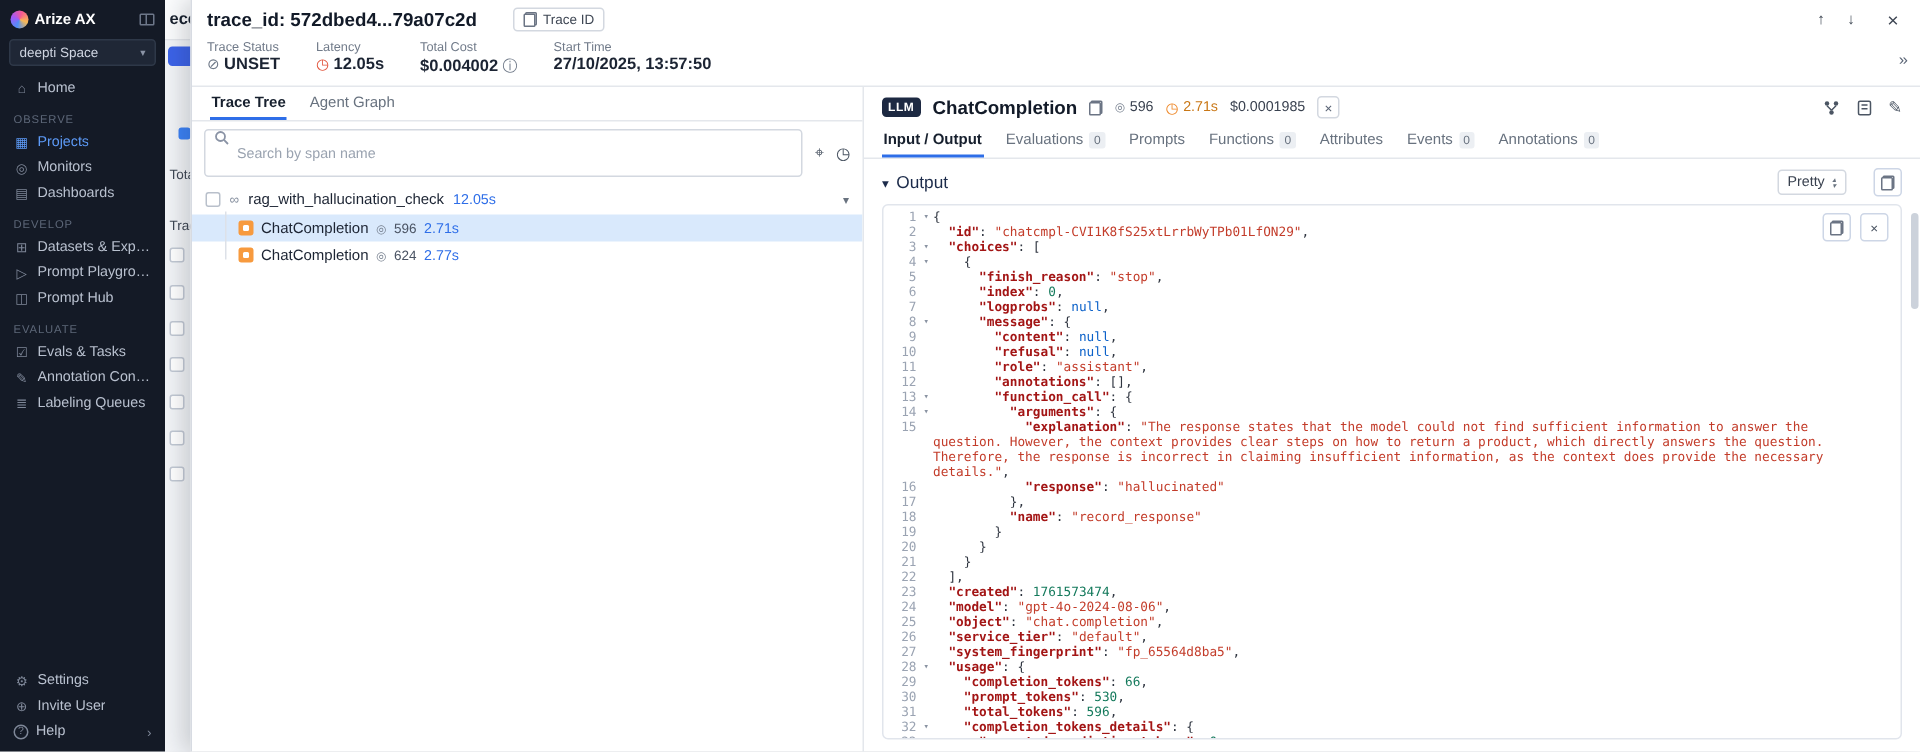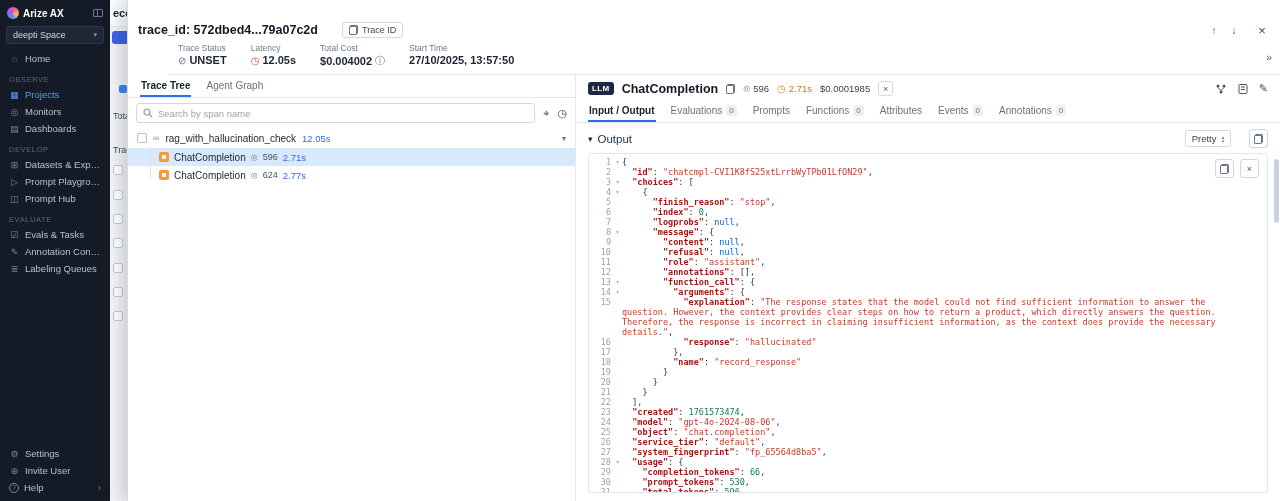--- a/index.html
+++ b/index.html
@@ -28,46 +28,46 @@
 .backdrop{position:absolute;top:0;bottom:0;left:110px;width:17px;background:#f2f4f7;overflow:hidden;}
 .bd-top{position:absolute;top:0;left:0;right:0;height:27px;background:#fbfcfd;border-bottom:1px solid #e3e6eb;}
 .bd-title{position:absolute;top:7px;left:3px;font-size:11px;font-weight:bold;color:#18202d;white-space:nowrap;}
 .bd-btn{position:absolute;top:31px;left:2px;width:18px;height:13px;border-radius:3px;background:#3c63e8;}
 .bd-ico{position:absolute;top:85px;left:9px;width:8px;height:8px;border-radius:2px;background:#3c82f6;}
 .bd-label{position:absolute;left:3px;font-size:9px;color:#3f4754;white-space:nowrap;}
 .bd-cbx{position:absolute;left:3px;width:10px;height:10px;border:1px solid #c2c9d4;border-radius:2px;background:#fff;}
 
 
 .modal{position:absolute;top:0;bottom:0;left:127px;right:0;background:#fff;border-left:1px solid #d7dbe2;box-shadow:-6px 0 14px rgba(20,26,38,.18);display:flex;flex-direction:column;z-index:2;}
-.m-header{display:flex;align-items:center;gap:8px;padding:22px 10px 3px;}
+.m-header{display:flex;align-items:center;gap:8px;padding:5px 10px 3px;}
 .m-title{font-size:12.5px;font-weight:bold;color:#121a28;}
 .chip{display:inline-flex;align-items:center;gap:4px;border:1px solid #d3d8e0;border-radius:3px;padding:2px 6px;font-size:9px;color:#3f4754;cursor:pointer;margin-left:16px;}
 .m-actions{margin-left:auto;display:flex;align-items:center;gap:4px;}
 .ibtn{font-size:10px;color:#3f4754;width:16px;height:16px;display:flex;align-items:center;justify-content:center;}
 .ibtn.close{font-size:13px;margin-left:8px;}
-.m-stats{display:flex;gap:24px;padding:2px 10px 6px;border-bottom:1px solid #e4e7ec;position:relative;margin-left:40px;}
+.m-stats{display:flex;gap:24px;padding:2px 10px 6px;border-bottom:1px solid #e4e7ec;position:relative;}
 .stat-label{font-size:8.5px;color:#707a89;margin-bottom:1px;}
 .stat-value{display:flex;align-items:center;gap:3px;font-size:11px;font-weight:bold;color:#1c2433;}
 .st-ico{font-weight:normal;font-size:10px;color:#707a89;}
 .st-ico.clock{color:#e2563e;}
 .panel-collapse{position:absolute;right:8px;top:10px;color:#5a6475;font-size:11px;cursor:pointer;}
 .m-body{flex:1;display:flex;min-height:0;}
 
 .copy-ico{position:relative;width:9px;height:10px;flex:none;display:inline-block;}
 .copy-ico::before{content:'';position:absolute;right:0;top:0;width:6px;height:7px;border:1px solid #6b7484;border-radius:1px;}
 .copy-ico::after{content:'';position:absolute;left:0;bottom:0;width:6px;height:7px;border:1px solid #6b7484;border-radius:1px;background:#fff;}
 
 
 .tree-panel{width:448px;flex:none;border-right:1px solid #e4e7ec;display:flex;flex-direction:column;}
 .tabs{display:flex;gap:14px;padding:0 12px;border-bottom:1px solid #e4e7ec;height:23px;align-items:stretch;flex:none;}
 .t-tab,.d-tab{display:flex;align-items:center;gap:4px;font-size:10px;color:#68727f;border-bottom:2px solid transparent;cursor:pointer;padding:0 1px;white-space:nowrap;}
 .t-tab.active,.d-tab.active{color:#17202e;font-weight:bold;border-bottom-color:#2e6ee8;}
 .count-badge{background:#eceff3;border-radius:2px;padding:0 3px;font-size:8px;color:#68727f;font-weight:normal;line-height:11px;}
 .t-search{display:flex;align-items:center;gap:8px;padding:5px 8px;flex:none;}
-.search-box{flex:1;display:flex;align-items:center;gap:5px;border:1px solid #d3d8e0;border-radius:3px;padding:0 6px;height:20px;}
+.search-box{flex:1;display:flex;gap:5px;border:1px solid #d3d8e0;border-radius:3px;padding:0 6px;height:32px;}
 .search-box input{border:none;outline:none;flex:1;font-size:9.5px;color:#3f4754;font-family:inherit;background:transparent;}
 .search-box input::placeholder{color:#9aa3b0;}
 .tool-ico{color:#4b5563;font-size:11px;cursor:pointer;}
 .tree{flex:1;overflow:hidden;font-size:10px;color:#2b3342;}
 .tr-root{display:flex;align-items:center;gap:6px;height:20px;padding:0 9px;cursor:pointer;}
 .cbx{width:10px;height:10px;border:1px solid #b9c0cb;border-radius:2px;background:#fff;flex:none;cursor:pointer;}
 .root-ico{color:#8a93a2;font-size:9px;}
 .span-name{white-space:nowrap;color:#1c2433;}
 .duration{color:#2e6ee8;font-size:9.5px;}
 .row-chev{margin-left:auto;color:#68727f;font-size:8px;}

